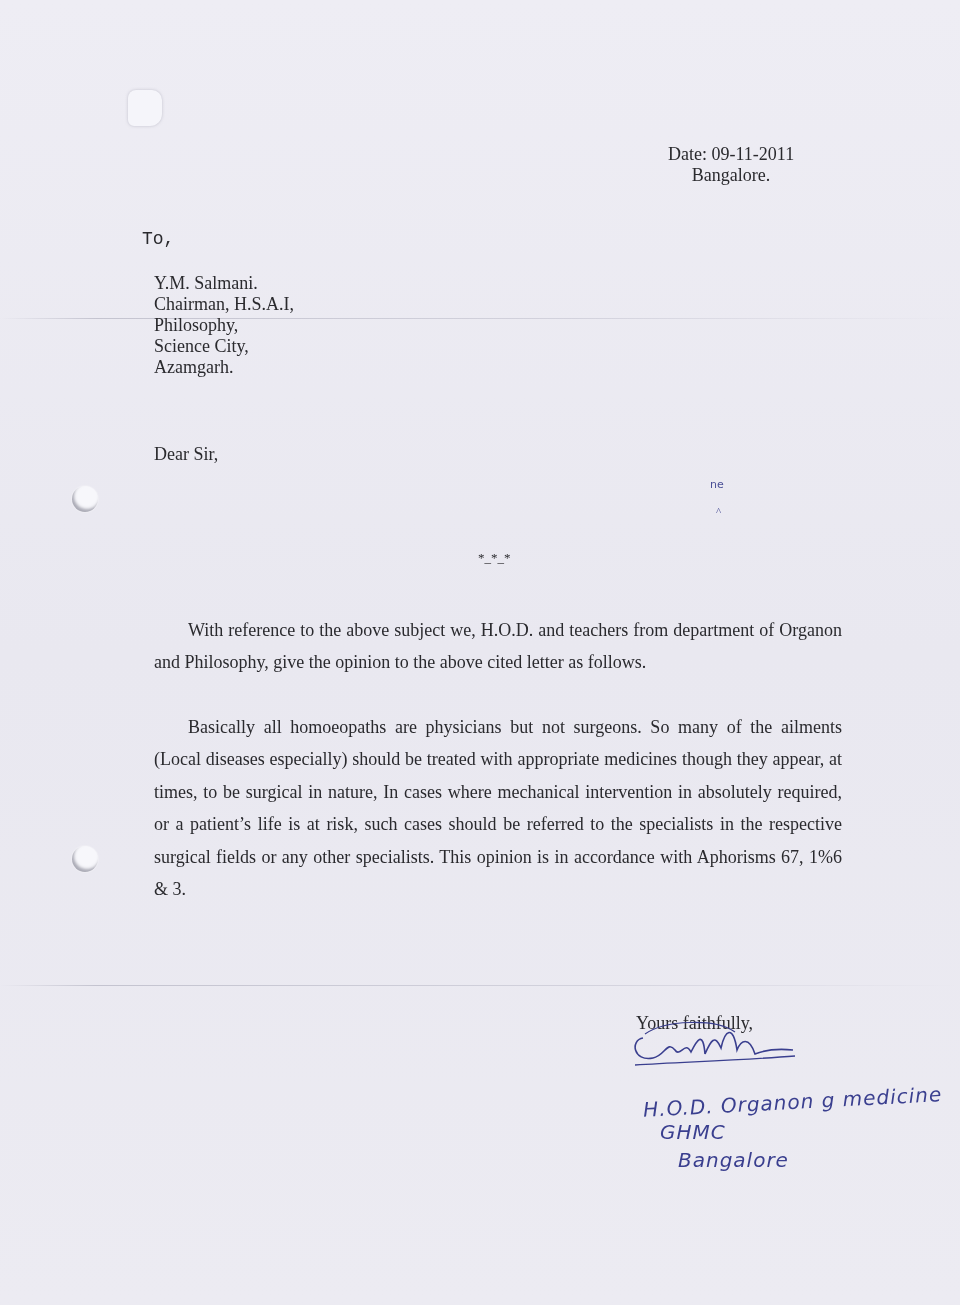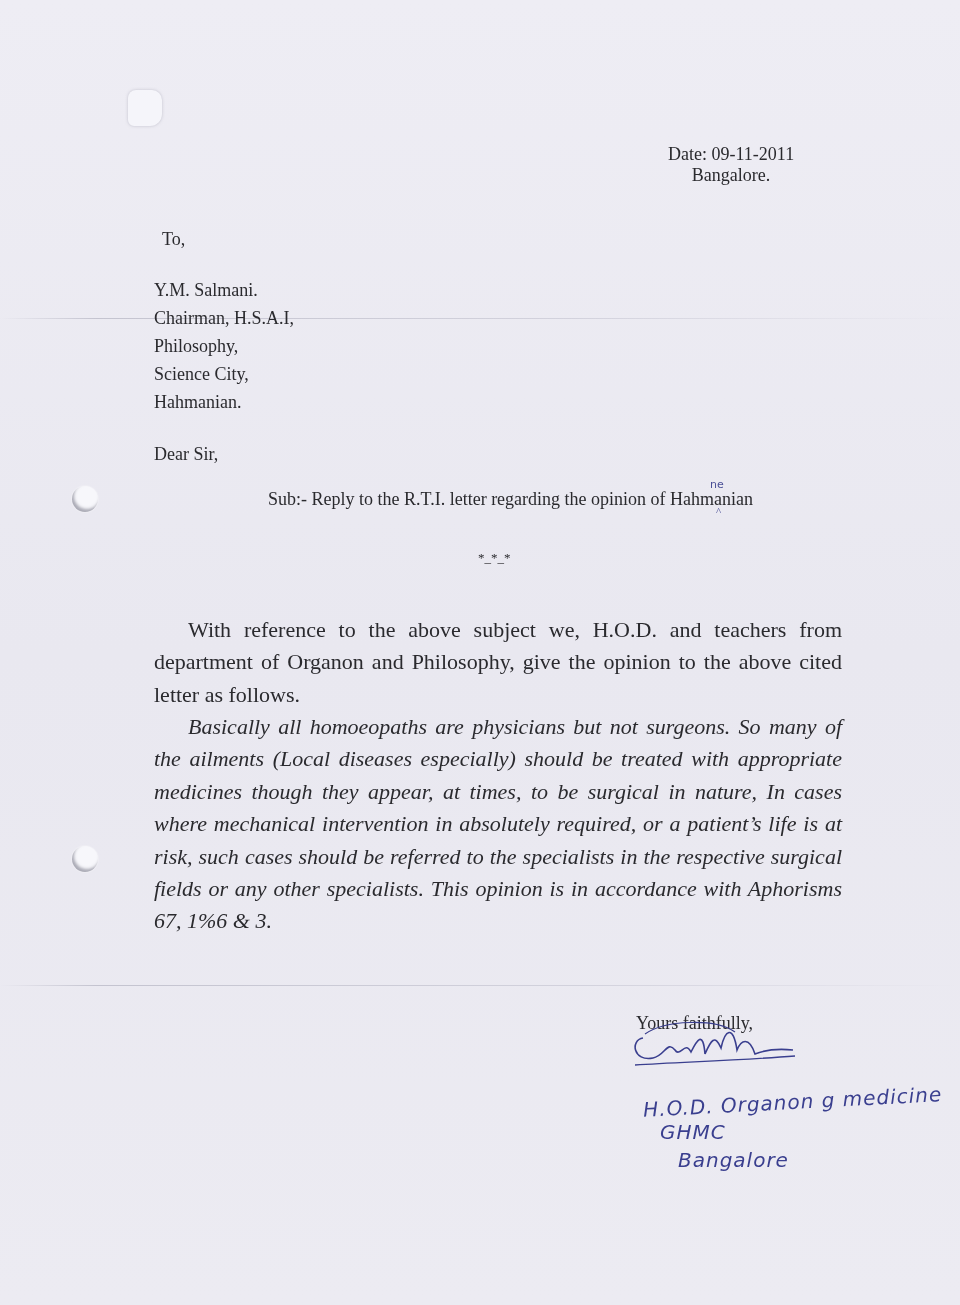--- a/index.html
+++ b/index.html
@@ -23,34 +23,34 @@
     box-shadow: inset 2px -3px 3px rgba(110,110,125,0.55), 0 0 2px rgba(255,255,255,0.8);
   }
   .smudge {
     position: absolute; left: 128px; top: 90px; width: 34px; height: 36px;
     background: #f5f5fa; border-radius: 8px 10px 12px 6px;
     box-shadow: 0 0 3px rgba(150,150,165,0.5);
   }
   .txt { position: absolute; font-size: 18px; line-height: 20px; white-space: nowrap; }
   .date-block { left: 668px; top: 144px; text-align: center; }
   .date-block div { line-height: 21px; }
-  .to { left: 162px; top: 229px; }
+  .to { left: 142px; top: 229px; font-family: Liberation Mono, monospace; }
   .address { left: 154px; top: 273px; }
-  .address div { line-height: 21px; margin-top: 7px; }
+  .address div { line-height: 21px; }
   .salutation { left: 154px; top: 444px; }
   .subject { left: 268px; top: 489px; }
   .subject .l2 { padding-left: 47px; }
   .subject div { line-height: 21px; }
   .stars { left: 478px; top: 548px; font-size: 13px; }
   .para {
-    position: absolute; left: 154px; width: 688px; font-size: 22px;
+    position: absolute; left: 154px; width: 688px; font-size: 18px;
     line-height: 32.4px; text-align: justify; text-indent: 34px;
   }
   .p1 { top: 614px; }
-  .p2 { top: 711px; font-style: italic; }
+  .p2 { top: 711px; }
   .closing { left: 636px; top: 1013px; }
   .hand {
     position: absolute; font-family: "DejaVu Sans", sans-serif; font-style: italic;
     color: #3a3f8f; font-size: 20px; white-space: nowrap; letter-spacing: 1px;
   }
   .hand1 { left: 643px; top: 1090px; transform: rotate(-3deg); }
   .hand2 { left: 660px; top: 1120px; }
   .hand3 { left: 678px; top: 1148px; }
   .annot { position: absolute; left: 710px; top: 478px; font-size: 11px; color: #4a4f96; font-family: "DejaVu Sans", sans-serif; }
   .caret { position: absolute; left: 716px; top: 505px; font-size: 11px; color: #4a4f96; }
@@ -71,27 +71,26 @@
   <div>Bangalore.</div>
 </div>
 
 <div class="txt to">To,</div>
 
 <div class="txt address">
   <div>Y.M. Salmani.</div>
   <div>Chairman, H.S.A.I,</div>
   <div>Philosophy,</div>
   <div>Science City,</div>
-  <div>Hahmanian.</div>
+  <div>Azamgarh.</div>
 </div>
 
 <div class="txt salutation">Dear Sir,</div>
 
 <div class="txt subject">
-  <div>Sub:- Reply to the R.T.I. letter regarding the opinion of Hahmanian</div>
 </div>
 <div class="annot">ne</div>
 <div class="caret">^</div>
 
 <div class="txt stars">*_*_*</div>
 
 <div class="para p1">With reference to the above subject we, H.O.D. and teachers from department of Organon and  Philosophy, give the opinion to the above cited letter as follows.</div>
 <div class="para p2">Basically all homoeopaths are physicians but not surgeons.  So many of the ailments (Local diseases especially) should be treated with appropriate medicines though they appear, at times, to be surgical in nature, In cases where mechanical intervention in absolutely required,  or a patient’s life is at risk,  such cases should be referred to the specialists in the respective surgical fields or any other specialists.  This opinion is in accordance with Aphorisms  67, 1%6 &amp; 3.</div>
 
 <div class="txt closing">Yours faithfully,</div>

